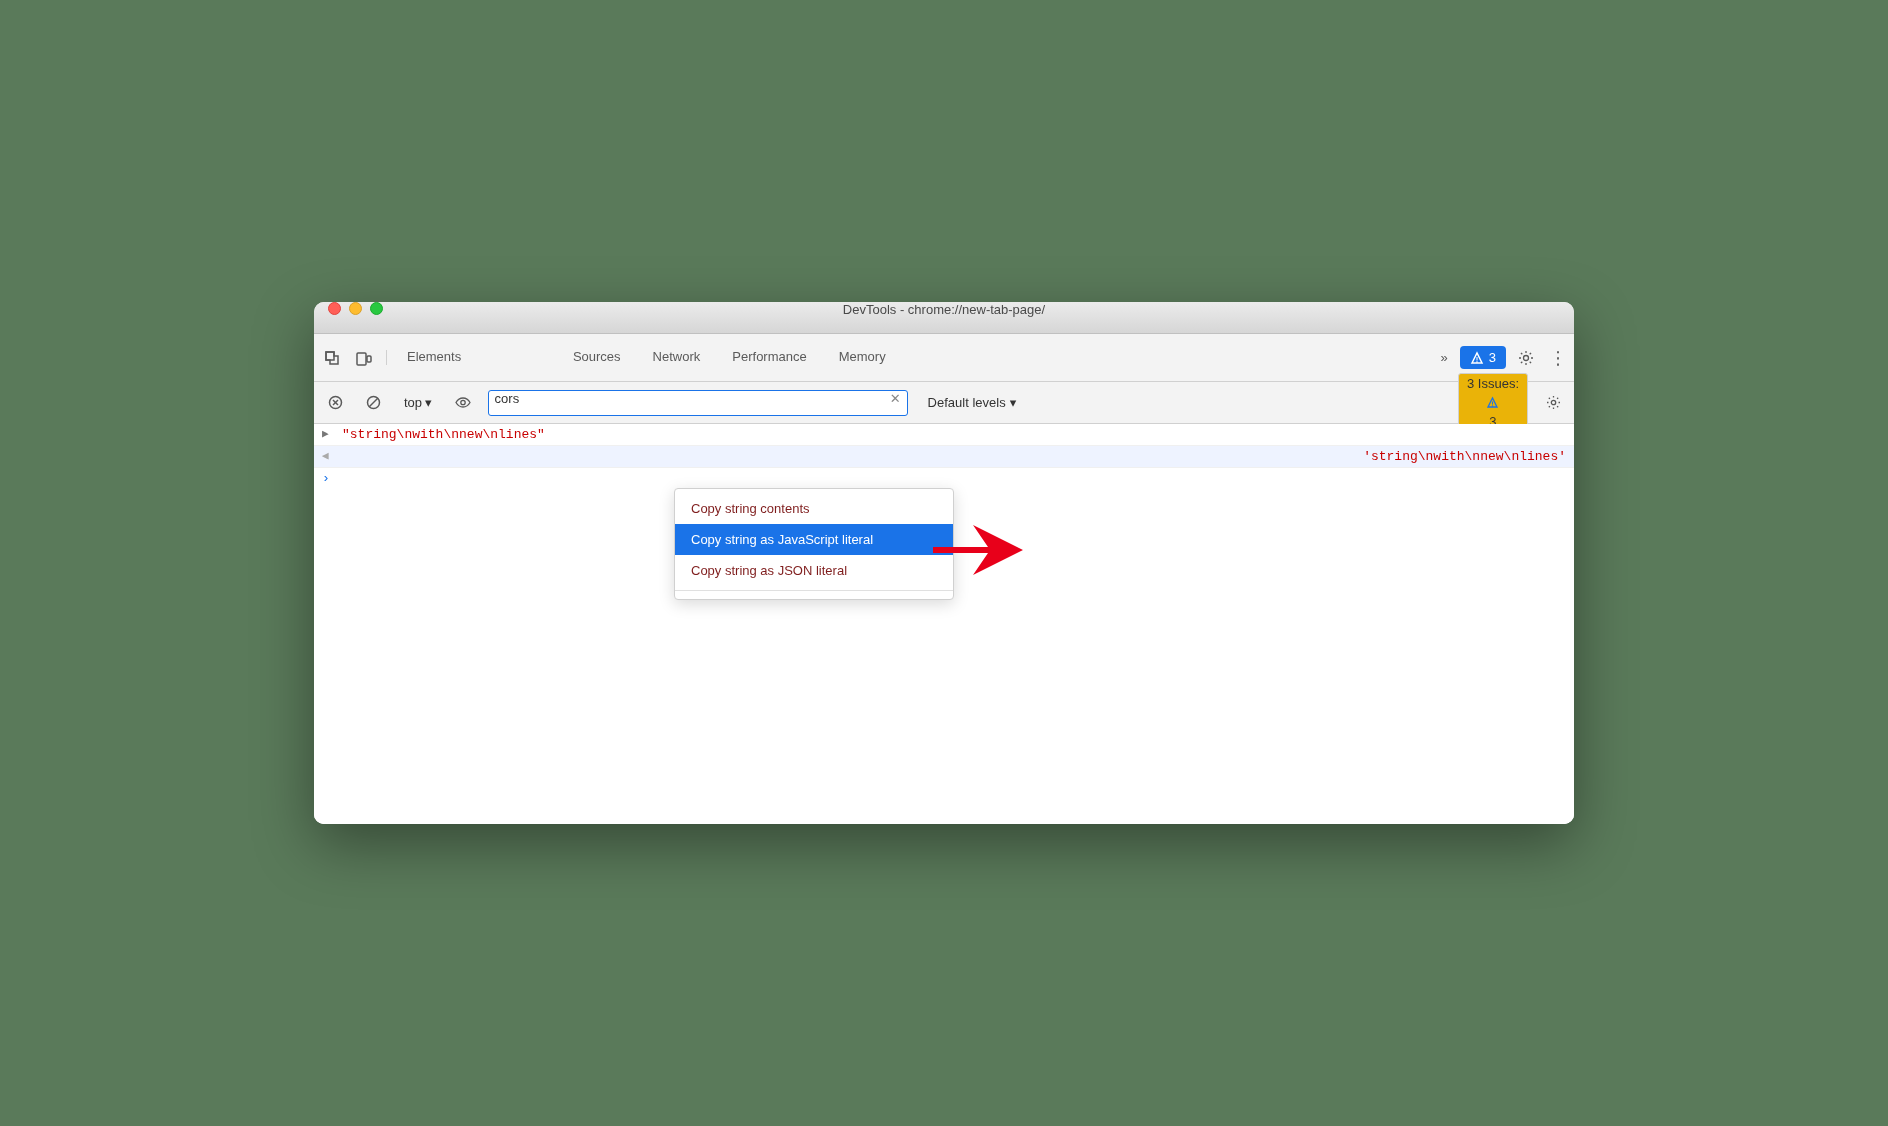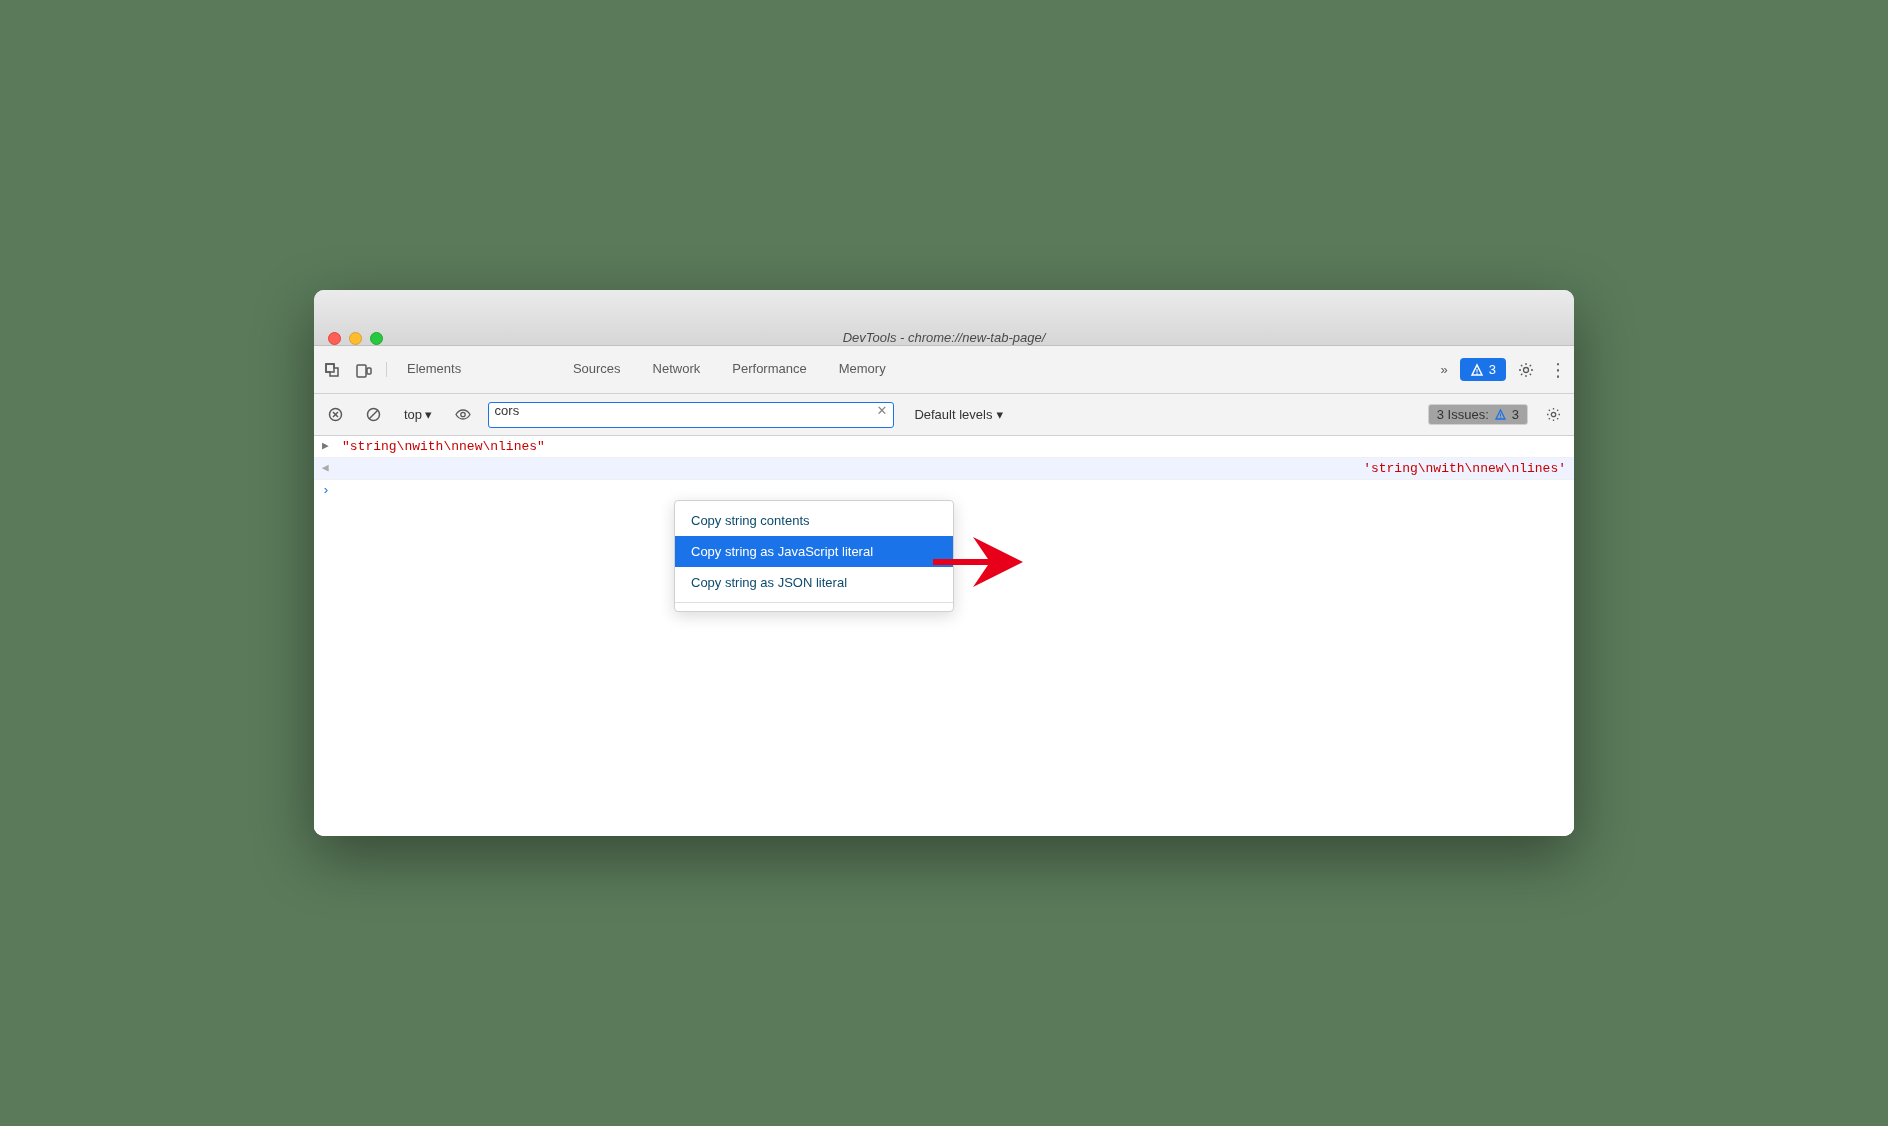--- a/index.html
+++ b/index.html
@@ -15,27 +15,26 @@
     .window {
       width: 1260px;
       background: #f0f0f0;
       border-radius: 10px;
       box-shadow: 0 20px 60px rgba(0,0,0,0.4);
       overflow: hidden;
     }
 
     .title-bar {
       background: linear-gradient(to bottom, #ebebeb, #d6d6d6);
-      height: 56px;
-      display: flex;
-      align-items: flex-end;
+      height: 32px;
+      display: flex;
+      align-items: flex-start;
       justify-content: center;
       position: relative;
       border-bottom: 1px solid #c0c0c0;
-      font-style: italic;
     }
 
     .traffic-lights {
       position: absolute;
       left: 14px;
       display: flex;
       gap: 8px;
       align-items: center;
     }
 
@@ -255,21 +254,22 @@
     .issues-btn {
       display: flex;
       align-items: center;
       gap: 5px;
       font-size: 13px;
       color: #333;
       cursor: pointer;
       padding: 2px 8px;
       border: 1px solid #d0d0d0;
       border-radius: 3px;
-      background: #a3a3a3;
+      background: #eab308;
+      flex-direction: column;
     }
 
     .console-settings {
       width: 26px;
       height: 26px;
       display: flex;
       align-items: center;
       justify-content: center;
       cursor: pointer;
       color: #5a5a5a;
@@ -332,21 +332,21 @@
       border-radius: 4px;
       box-shadow: 0 4px 16px rgba(0,0,0,0.15);
       min-width: 280px;
       padding: 4px 0;
       z-index: 100;
     }
 
     .context-menu-item {
       padding: 8px 16px;
       font-size: 13px;
-      color: #0c4a6e;
+      color: #7f1d1d;
       cursor: pointer;
       font-family: -apple-system, BlinkMacSystemFont, Arial, sans-serif;
     }
     .context-menu-item.selected {
       background: #1a73e8;
       color: white;
     }
 
     .context-menu-divider {
       height: 1px;

